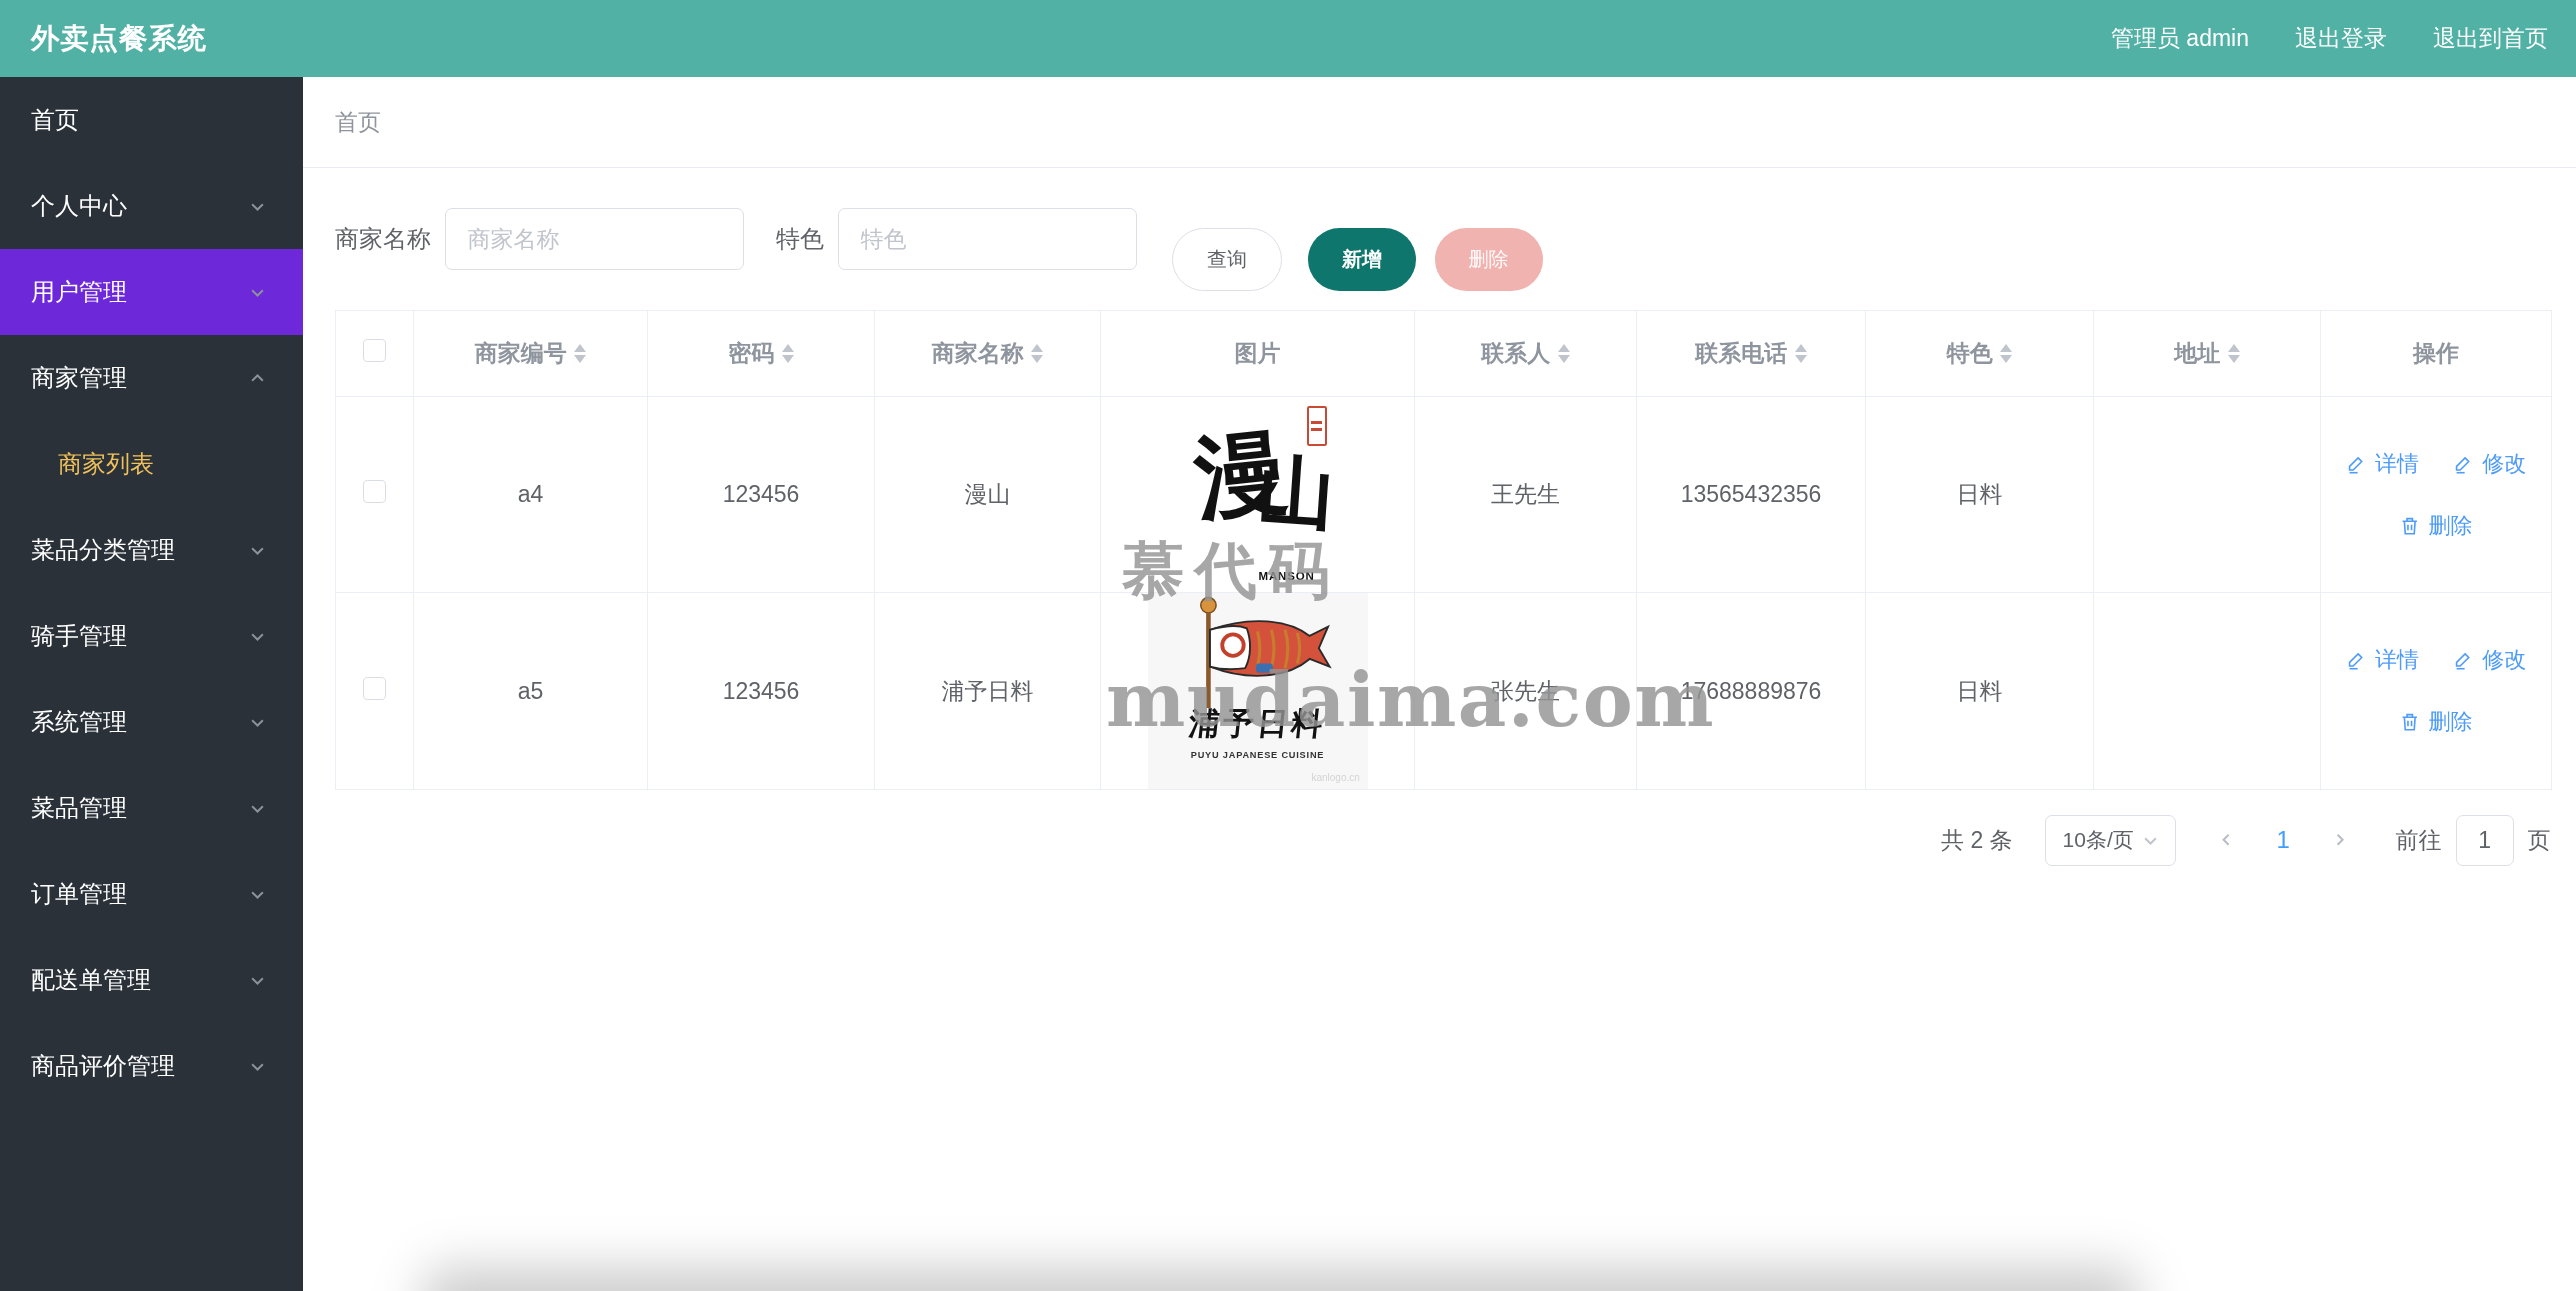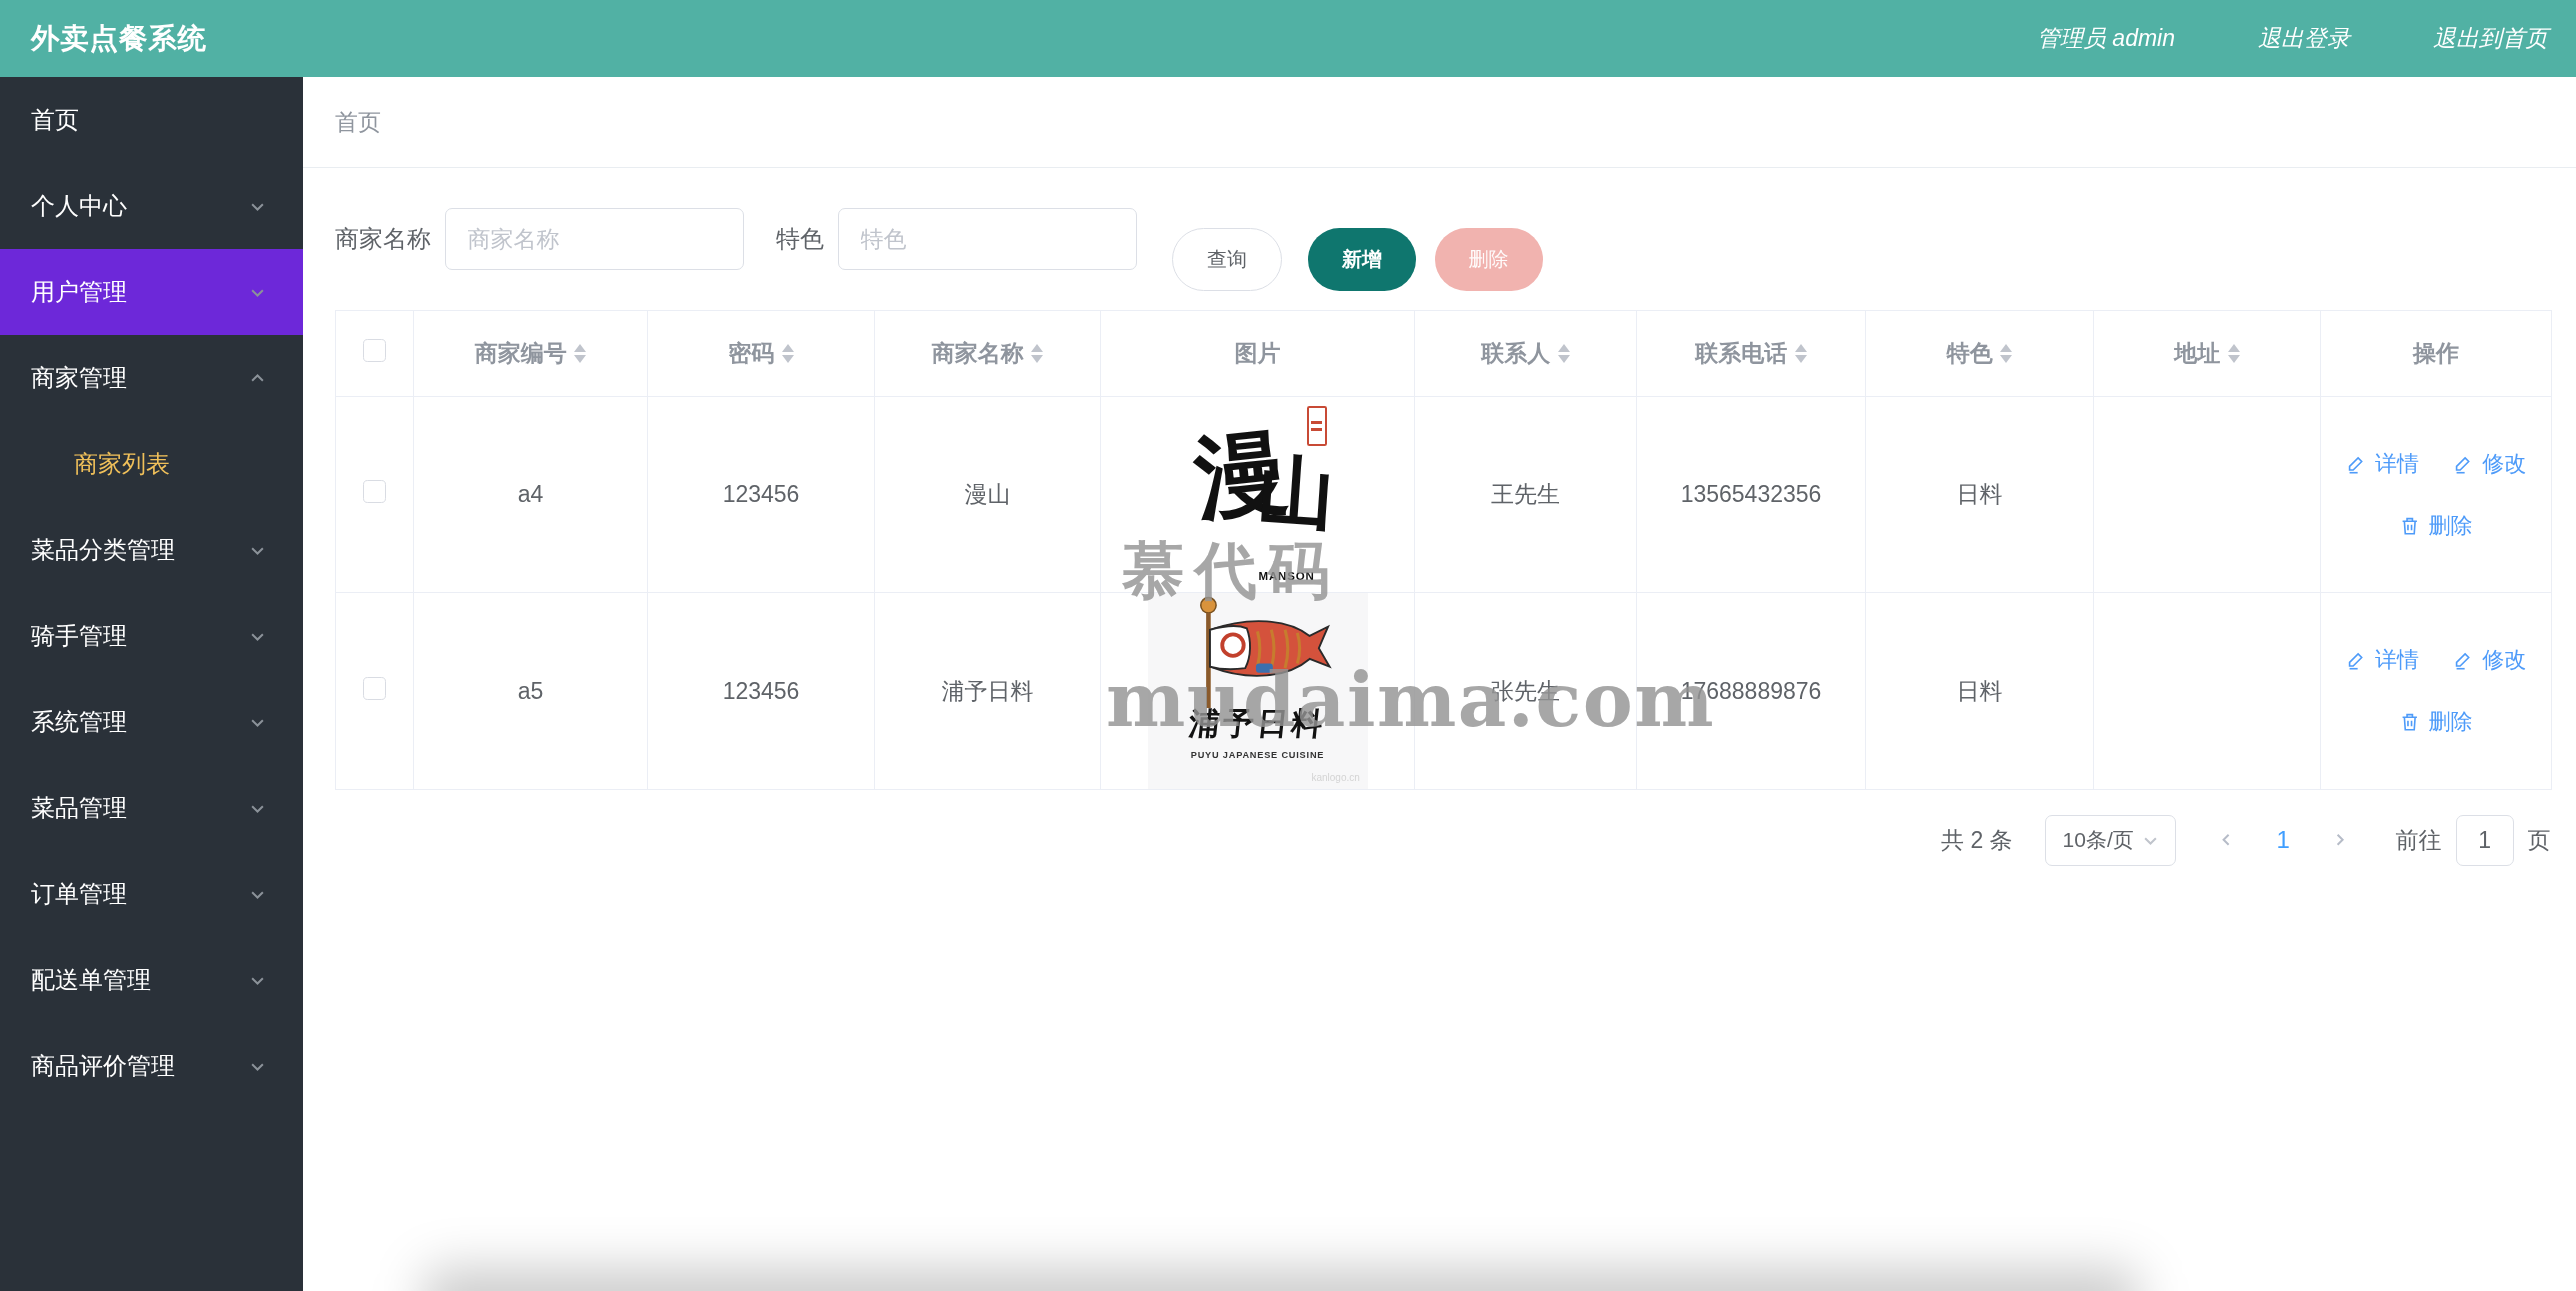--- a/index.html
+++ b/index.html
@@ -4,31 +4,31 @@
 <style>
   * { margin:0; padding:0; box-sizing:border-box; }
   html,body { width:2576px; height:1291px; overflow:hidden; background:#fff;
     font-family:"Liberation Sans", sans-serif; position:relative; }
 
   
   .topbar { position:absolute; top:0; left:0; width:2576px; height:77px;
     background:#51b1a4; display:flex; align-items:center; justify-content:space-between;
     padding:0 28px 0 31px; z-index:20; }
   .topbar-title { color:#fff; font-size:28.5px; font-weight:bold; letter-spacing:0.8px; }
-  .topbar-right { display:flex; align-items:center; gap:83px;font-style:italic; }
+  .topbar-right { display:flex; align-items:center; gap:46px; }
   .topbar-right span { color:#fff; font-size:23px; cursor:pointer; }
 
   
   .sidebar { position:absolute; top:77px; left:0; width:303px; height:1214px;
     background:#2a3139; z-index:15; }
   .side-item { height:86px; display:flex; align-items:center; justify-content:space-between;
     padding:0 34px 0 31px; color:#ffffff; font-size:24px; cursor:pointer; }
   .side-item.shaded { background:#6d28d9; }
   .side-sub { height:86px; display:flex; align-items:center; padding-left:58px;
-    color:#f0c05a; font-size:24px; cursor:pointer;margin-left:16px; }
+    color:#f0c05a; font-size:24px; cursor:pointer; }
   .chev { width:23px; height:23px; flex:0 0 auto; }
 
   
   .main { position:absolute; top:77px; left:303px; width:2273px; height:1214px; background:#fff; }
   .breadcrumb-bar { height:91px; display:flex; align-items:center; padding-left:32px;
     border-bottom:1.5px solid #e9edf1; }
   .breadcrumb-bar span { color:#8f959e; font-size:23px; }
 
   
   .toolbar { height:142px; display:flex; align-items:center; padding-left:32px; }

